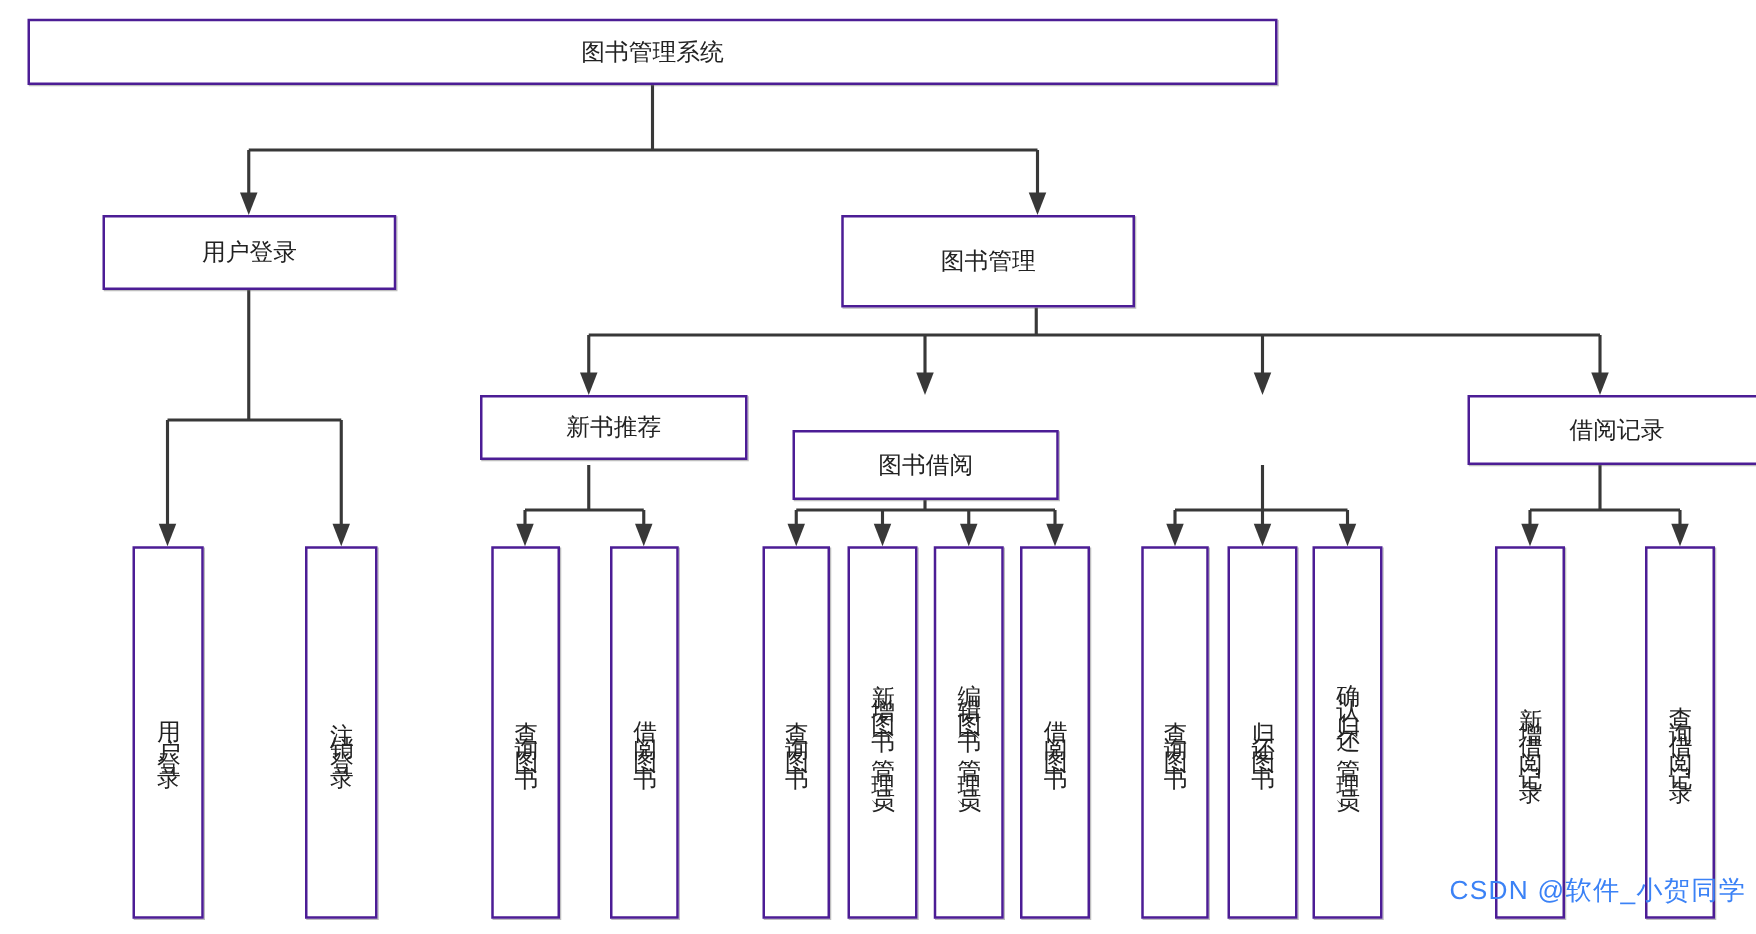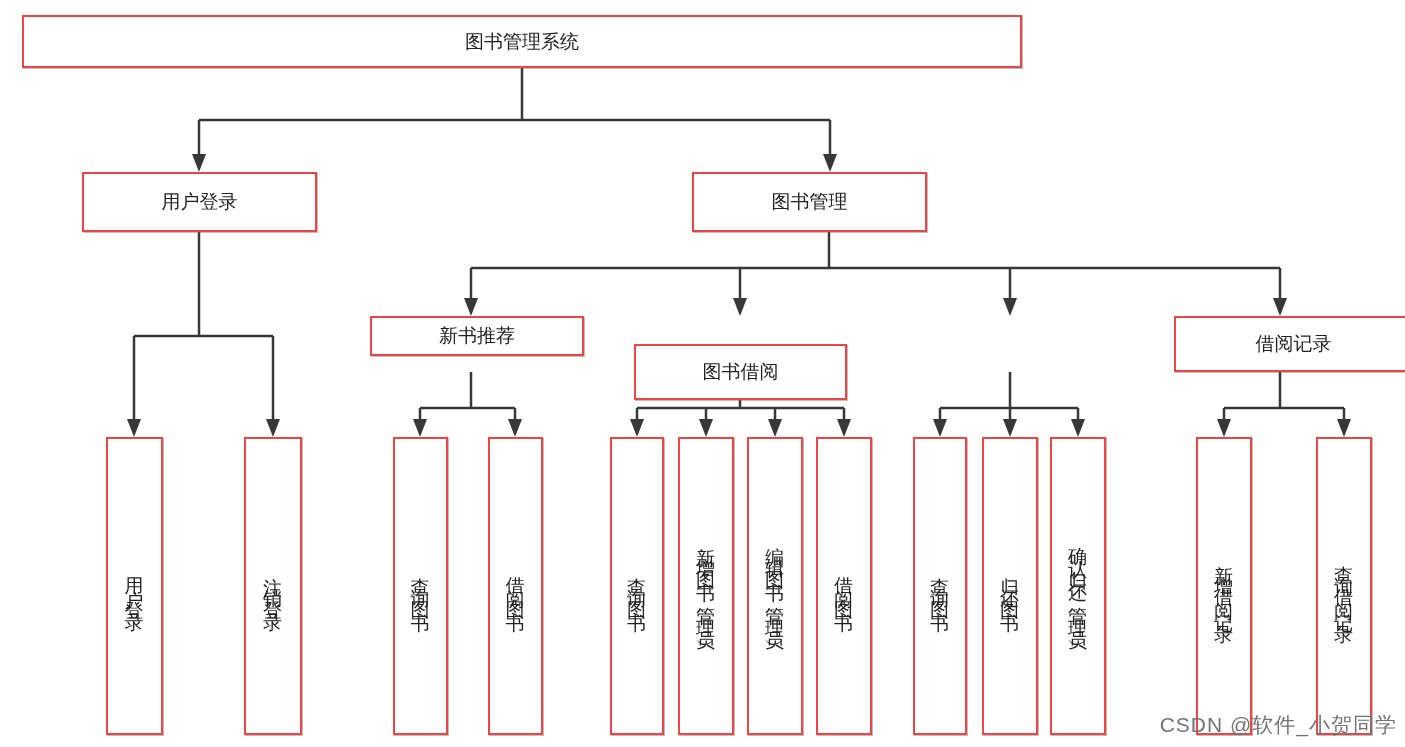--- a/index.html
+++ b/index.html
@@ -7,39 +7,39 @@
     position:relative;
     width:1405px;height:747px;
     background:#ffffff;
     font-family:"Liberation Sans","DejaVu Sans",sans-serif;
     overflow:hidden;
   }
   #connectors{position:absolute;left:0;top:0;z-index:1;}
   .node{
     position:absolute;
     background:#ffffff;
-    border:2px solid #ef4444;
+    border:2px solid #4c1d95;
     box-sizing:border-box;
     display:flex;align-items:center;justify-content:center;
     color:#222222;
     font-size:19px;
     z-index:2;
     box-shadow:1px 1px 0 rgba(110,110,110,0.45);
   }
   .leaf span{
     writing-mode:vertical-rl;
     text-orientation:mixed;
     letter-spacing:12px;
     line-height:1;
     white-space:nowrap;
   }
   #watermark{
     position:absolute;
-    right:8px;bottom:8px;
-    color:#737373;
+    right:8px;bottom:21px;
+    color:#3b82f6;
     font-size:21px;
     letter-spacing:1px;
     z-index:3;
   }
 </style>
 </head>
 <body>
 
 <div id="canvas">
 
@@ -74,25 +74,25 @@
     </g>
   </svg>
 
   <div class="node" style="left:22px;top:15px;width:1000px;height:53px;">
     <span>图书管理系统</span>
   </div>
 
   <div class="node" style="left:82px;top:172px;width:235px;height:60px;">
     <span>用户登录</span>
   </div>
-  <div class="node" style="left:692px;top:172px;width:235px;height:60px;">
+  <div class="node" style="left:673px;top:172px;width:235px;height:74px;">
     <span>图书管理</span>
   </div>
 
-  <div class="node" style="left:370px;top:316px;width:214px;height:40px;">
+  <div class="node" style="left:384px;top:316px;width:214px;height:52px;">
     <span>新书推荐</span>
   </div>
   <div class="node" style="left:634px;top:316px;width:213px;height:56px;margin-top:28px;">
     <span>图书借阅</span>
   </div>
   <div class="node" style="left:1174px;top:316px;width:239px;height:56px;">
     <span>借阅记录</span>
   </div>
 
   <div class="node leaf" style="left:106px;top:437px;width:57px;height:298px;">

